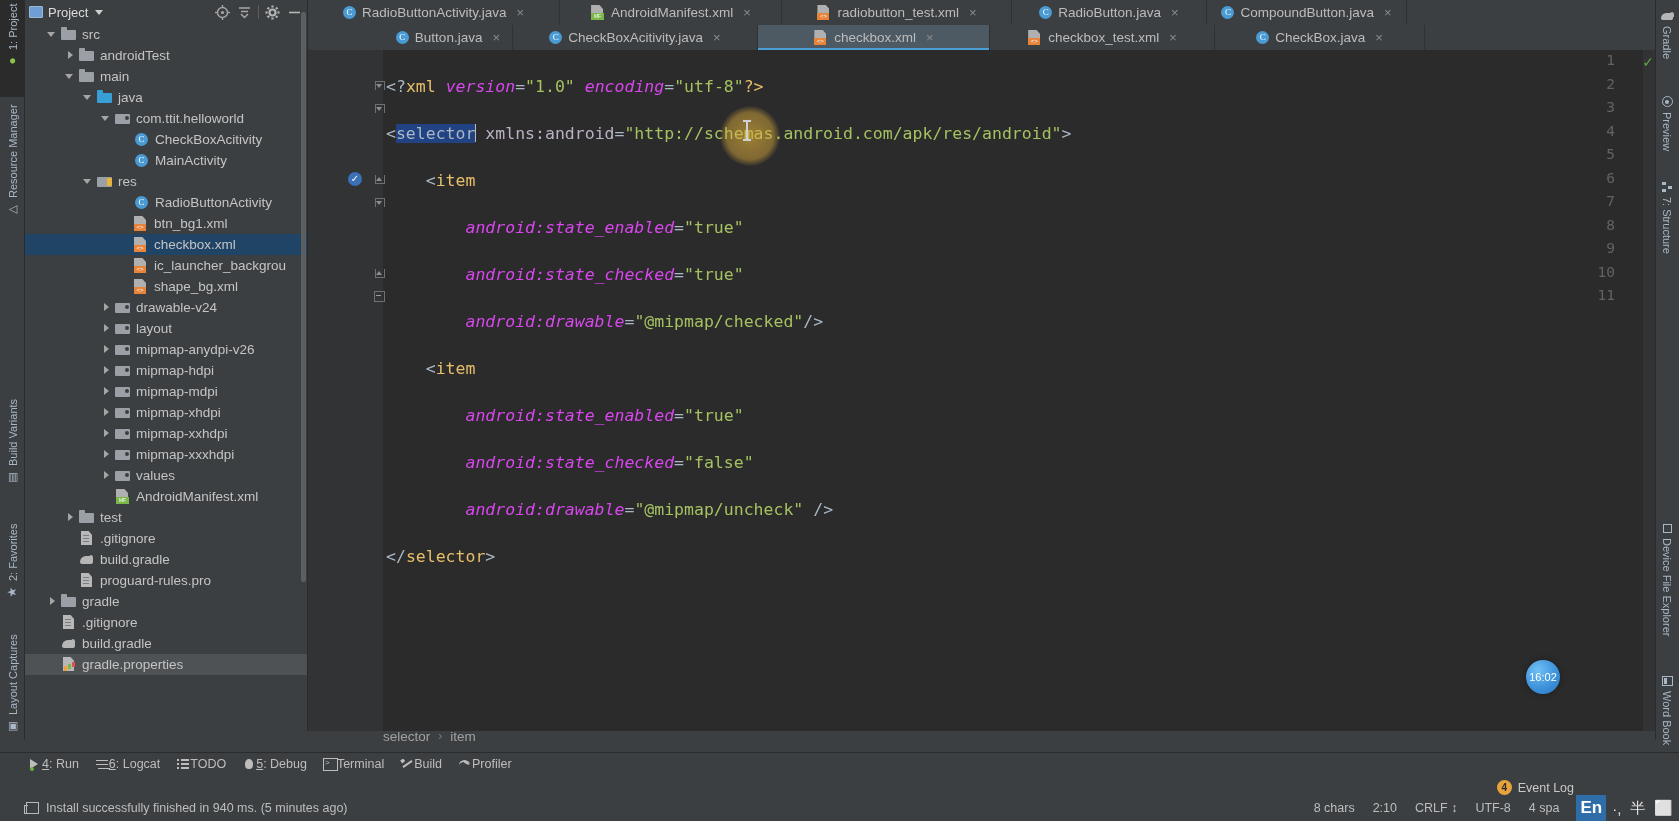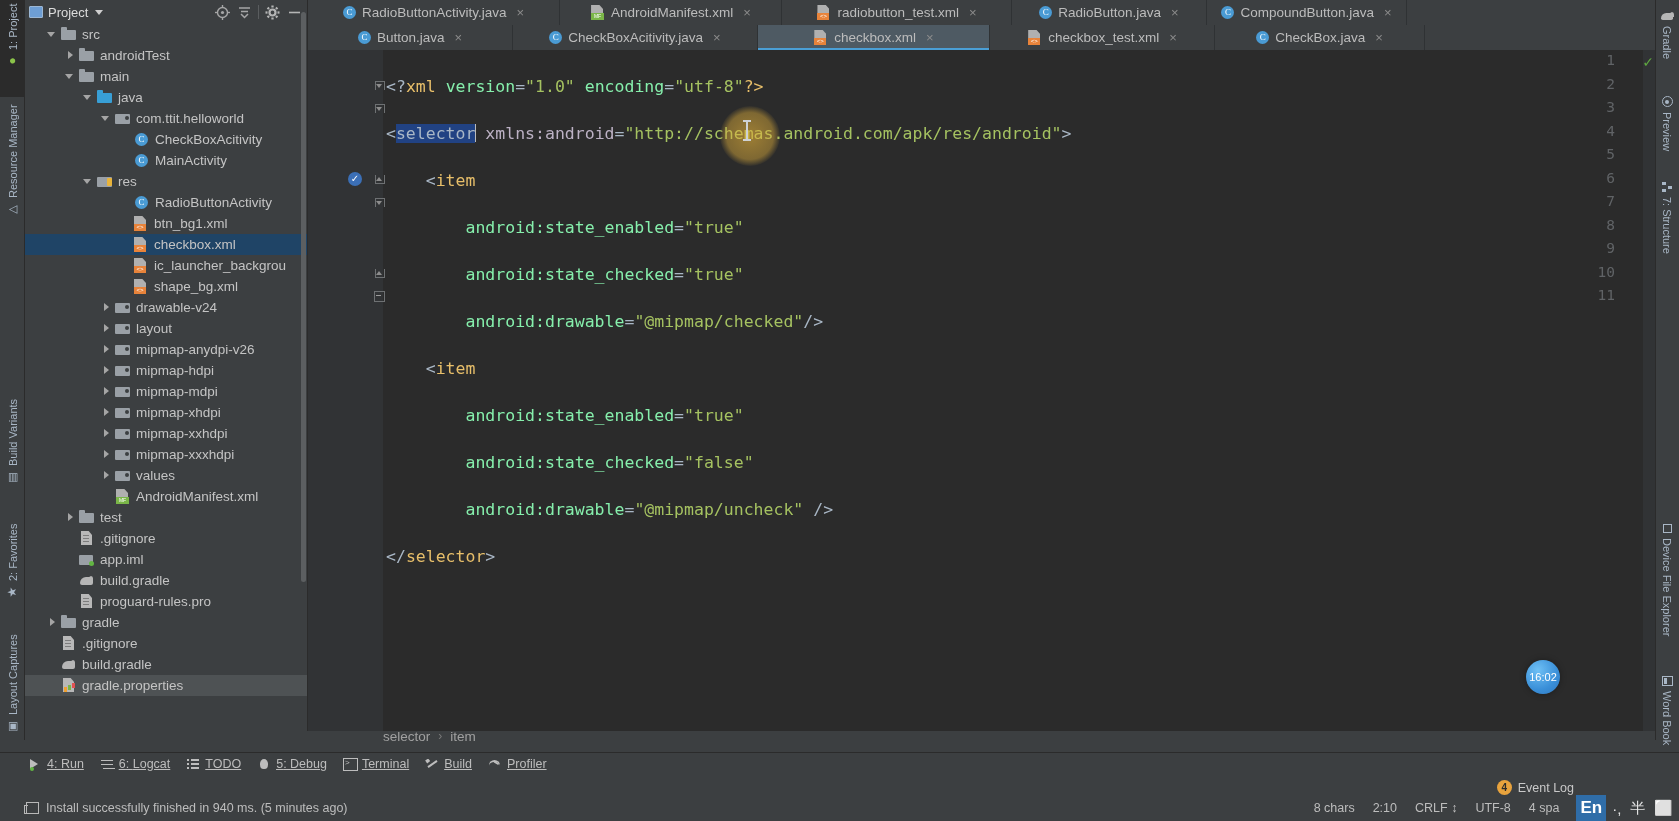--- a/index.html
+++ b/index.html
@@ -260,21 +260,21 @@
   .breakpoint::before{ content:"\2713"; }
 
   .code {
     position:absolute; left:78px; top:0; right:0; bottom:0;
     font-family:"DejaVu Sans Mono", monospace; font-size:16.5px;
     line-height:23.5px; white-space:pre; padding-top:1px;
     letter-spacing:0px;
   }
   .codeline { height:23.5px; }
   .t-tag { color:#e8bf6a; }
-  .t-attr { color:#86efac; }
+  .t-attr { color:#d946ef;font-style:italic; }
   .t-str { color:#a5c261; }
   .t-punct { color:#a9b7c6; }
   .t-ns { color:#bcb1c4; }
   .sel-hl { background:#214283; color:#a9b7c6; }
   .caret { display:inline-block; width:1px; height:18px; background:#bbbbbb;
            vertical-align:-3px; margin:0 -0.5px; }
 
   
   .halo {
     position:absolute; left:412px; top:56px; width:60px; height:60px;
@@ -309,21 +309,21 @@
     display:flex; align-items:center; gap:8px; font-size:13.5px; color:#a0a0a0;
   }
   .bc-sep { color:#7a7a7a; font-size:12px; }
 
   
   .bottom-bar {
     position:absolute; left:0; bottom:47px; right:0; height:22px;
     background:#3c3f41; border-top:1px solid #2b2b2b;
     display:flex; align-items:center; gap:0; padding-left:26px; font-size:12.5px;
   }
-  .bbtn { display:flex; align-items:center; gap:5px; padding:0 14px 0 2px; color:#bdbdbd; white-space:nowrap;text-decoration:underline; }
+  .bbtn { display:flex; align-items:center; padding:0 14px 0 2px; color:#bdbdbd; white-space:nowrap; }
   .bbtn u { text-decoration:underline; }
   .bico { width:14px; height:14px; position:relative; flex:0 0 auto; }
   .bico.run::before{
     content:""; position:absolute; left:2px; top:2px;
     border-left:8px solid #bdbdbd; border-top:5px solid transparent; border-bottom:5px solid transparent;
   }
   .bico.run::after{
     content:""; position:absolute; left:2px; bottom:0px; width:4px; height:4px; background:#62b543; border-radius:50%;
   }
   .bico.logcat::before{
@@ -606,25 +606,20 @@
           <span class="ic folder"></span>
           <span class="lbl">test</span>
         </div>
         <div class="row" style="padding-left: 40px;">
           <span class="arrow "></span>
           <span class="ic file"></span>
           <span class="lbl">.gitignore</span>
         </div>
         <div class="row" style="padding-left: 40px;">
           <span class="arrow "></span>
-          <span class="ic iml"></span>
-          <span class="lbl">app.iml</span>
-        </div>
-        <div class="row" style="padding-left: 40px;">
-          <span class="arrow "></span>
           <span class="ic gradle"></span>
           <span class="lbl">build.gradle</span>
         </div>
         <div class="row" style="padding-left: 40px;">
           <span class="arrow "></span>
           <span class="ic file"></span>
           <span class="lbl">proguard-rules.pro</span>
         </div>
         <div class="row" style="padding-left: 22px;">
           <span class="arrow closed"></span>
@@ -672,21 +667,21 @@
           <span>RadioButton.java</span>
           <span class="x">×</span>
         </div>
         <div class="tab" style="width: 200px; justify-content: center;">
           <span class="tabico cls"></span>
           <span>CompoundButton.java</span>
           <span class="x">×</span>
         </div>
       </div>
     <div class="tabrow" id="tabrow2">
-        <div class="tab" style="width: 205px; justify-content: center;">
+        <div class="tab" style="width: 205px; justify-content: flex-end;">
           <span class="tabico cls"></span>
           <span>Button.java</span>
           <span class="x">×</span>
         </div>
         <div class="tab" style="width: 245px; justify-content: center;">
           <span class="tabico cls"></span>
           <span>CheckBoxAcitivity.java</span>
           <span class="x">×</span>
         </div>
         <div class="tab selected-blue" style="width: 232px; justify-content: center;">

